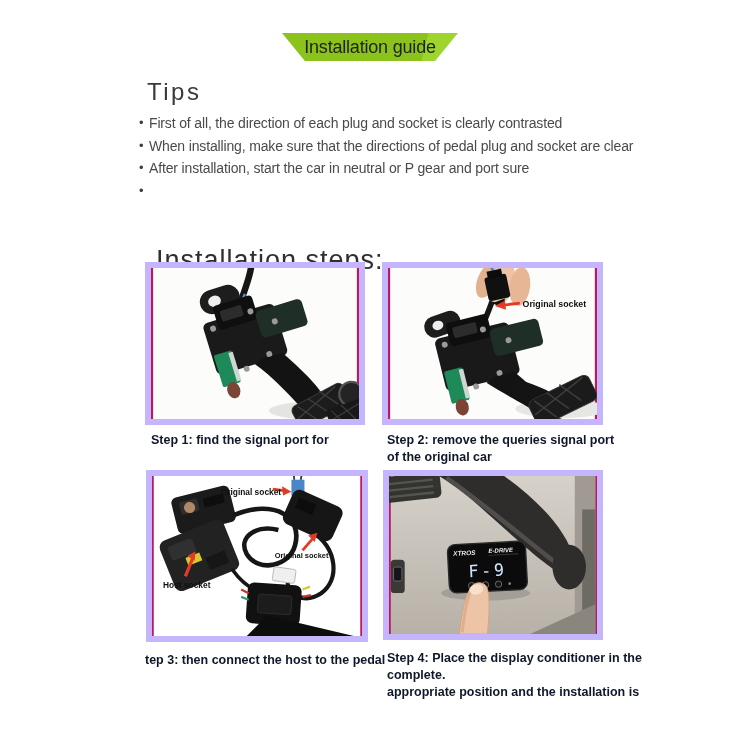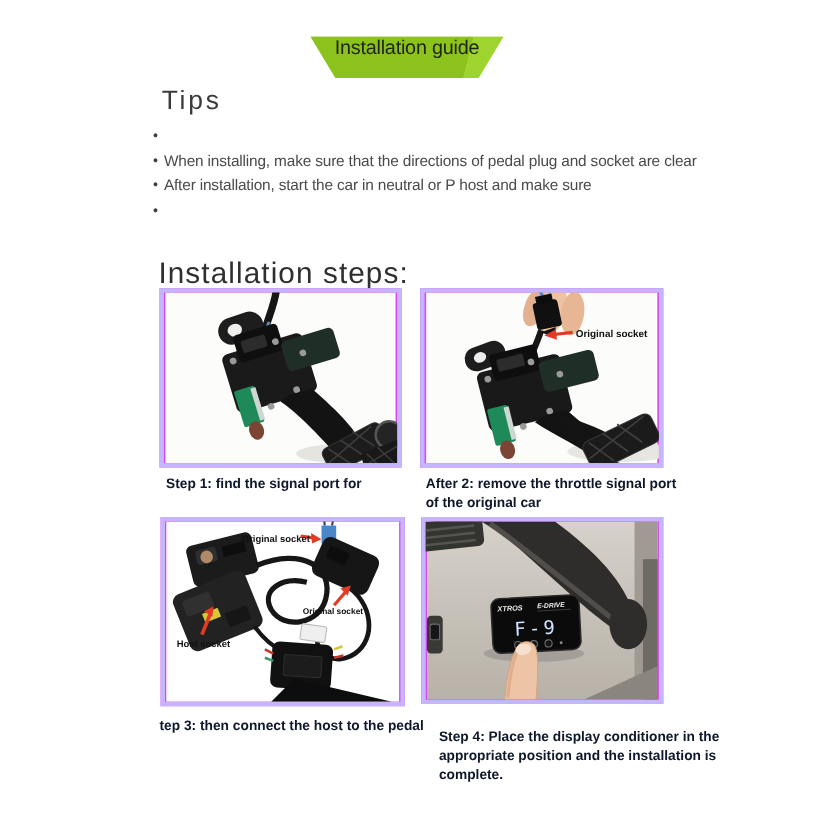--- a/index.html
+++ b/index.html
@@ -4,36 +4,36 @@
 <style>
   html,body{margin:0;padding:0;}
   body{
     width:750px;height:750px;background:#ffffff;
     font-family:"Liberation Sans",sans-serif;
     position:relative;overflow:hidden;
   }
   .abs{position:absolute;}
   
   .banner{
-    left:282px;top:33px;width:176px;height:38px;
+    left:282px;top:33px;width:176px;height:28px;
     clip-path:polygon(0 0,100% 0,87% 100%,13% 100%);
     background:linear-gradient(104deg,#8cc21c 0 80%,#9ed42e 80%);
-    display:flex;justify-content:center;
+    display:flex;align-items:center;justify-content:center;
   }
   .banner-label{font-size:18px;color:#1d2412;letter-spacing:-0.2px;}
   
   .tips-heading{left:147px;top:78px;font-size:24px;color:#3a3a3a;letter-spacing:2.5px;font-weight:400;}
   .steps-heading{left:140px;top:229px;font-size:27px;color:#2f2f2f;letter-spacing:1px;font-weight:400;}
   
   .tips-list{left:139px;top:115px;width:560px;}
   .tip-row{display:flex;align-items:flex-start;height:22.5px;font-size:14px;color:#4a4a4a;letter-spacing:-0.15px;}
   .tip-bullet{width:10px;flex:0 0 10px;font-size:13px;line-height:16px;color:#3d3d3d;}
   .tip-text{line-height:16px;white-space:nowrap;}
   
-  .panel{border:4px solid #c4b5fd;background:#d946ef;box-sizing:border-box;}
+  .panel{border:6px solid #c4b5fd;background:#be185d;box-sizing:border-box;}
   #panel1{left:145px;top:262px;width:220px;height:163px;}
   #panel2{left:382px;top:262px;width:221px;height:163px;}
   #panel3{left:146px;top:470px;width:222px;height:172px;}
   #panel4{left:383px;top:470px;width:220px;height:170px;}
   .panel svg{display:block;width:100%;height:100%;}
   
   .caption{font-size:12.5px;font-weight:700;color:#0f172a;line-height:17px;}
   .caption .line{display:block;white-space:nowrap;}
   #cap1{left:151px;top:432px;}
   #cap2{left:387px;top:432px;}
@@ -46,35 +46,36 @@
 
 <div class="abs banner">
   <span class="banner-label">Installation guide</span>
 </div>
 
 <h1 class="abs tips-heading" style="margin:0">Tips</h1>
 
 <div class="abs tips-list">
   <div class="tip-row">
     <span class="tip-bullet">•</span>
+    <span class="tip-text">First of all, the direction of each plug and socket is clearly contrasted</span>
   </div>
   <div class="tip-row">
     <span class="tip-bullet">•</span>
     <span class="tip-text">When installing, make sure that the directions of pedal plug and socket are clear</span>
   </div>
   <div class="tip-row">
     <span class="tip-bullet">•</span>
-    <span class="tip-text">After installation, start the car in neutral or P host and make sure</span>
+    <span class="tip-text">After installation, start the car in neutral or P gear and port sure</span>
   </div>
   <div class="tip-row">
     <span class="tip-bullet">•</span>
   </div>
 </div>
 
-<h2 class="abs steps-heading" style="margin:4px">Installation steps:</h2>
+<h2 class="abs steps-heading" style="margin:16px">Installation steps:</h2>
 
 <figure class="abs panel" id="panel1" style="margin:0">
   <svg viewBox="0 0 220 163">
     <rect width="220" height="163" fill="#fcfcfb"></rect>
     <ellipse cx="180" cy="154" rx="55" ry="10" fill="#e4e4e1"></ellipse>
     <path d="M106,-2 C104,12 99,22 95,36" stroke="#161616" stroke-width="7" fill="none"></path>
     <path d="M99,28 C96,36 93,42 91,50" stroke="#6a93c9" stroke-width="2.5" fill="none"></path>
     <g transform="rotate(-18 72 34)">
       <rect x="50" y="21" width="44" height="26" rx="13" fill="#1d1d1d"></rect>
       <ellipse cx="66" cy="34" rx="7" ry="6" fill="#efefee"></ellipse>
@@ -158,21 +159,21 @@
       <polygon points="113,41 124,35 125,45" fill="#e23b25"></polygon>
     </g>
     <text x="143" y="42" font-size="9.5" class="svg-callout">Original socket</text>
   </svg>
 </figure>
 
 <p class="abs caption" id="cap1" style="margin:0">
   <span class="line">Step 1: find the signal port for</span>
 </p>
 <p class="abs caption" id="cap2" style="margin:0">
-  <span class="line">After 2: remove the throttle signal port</span>
+  <span class="line">Step 2: remove the queries signal port</span>
   <span class="line">of the original car</span>
 </p>
 
 <figure class="abs panel" id="panel3" style="margin:0">
   <svg viewBox="0 0 222 172">
     <rect width="222" height="172" fill="#ffffff"></rect>
     <g transform="rotate(-14 55 38)">
       <rect x="22" y="16" width="64" height="40" rx="6" fill="#1b1b1b"></rect>
       <rect x="30" y="22" width="20" height="14" rx="3" fill="#2e2e2e"></rect>
       <circle cx="40" cy="30" r="6" fill="#b08968"></circle>
@@ -267,17 +268,17 @@
       <path d="M74,170 C76,148 80,130 86,120 C90,113.5 99,113 103,119 C107,127 106,148 104,170 Z" fill="#edc5a6" stroke="#d7a281" stroke-width="1"></path>
       <path d="M77,168 C79,148 82,132 87,122" stroke="#deae8d" stroke-width="3" fill="none"></path>
       <ellipse cx="92" cy="122" rx="7.5" ry="5.5" fill="#f7e0cd" transform="rotate(-12 92 122)"></ellipse>
     </g>
   </svg>
 </figure>
 
 <p class="abs caption" id="cap3" style="margin:0">
   <span class="line">tep 3: then connect the host to the pedal</span>
 </p>
-<p class="abs caption" id="cap4" style="margin:12px">
+<p class="abs caption" id="cap4" style="margin:0">
   <span class="line">Step 4: Place the display conditioner in the</span>
+  <span class="line">complete.</span>
   <span class="line">appropriate position and the installation is</span>
-  <span class="line">complete.</span>
 </p>
 
 </body></html>

